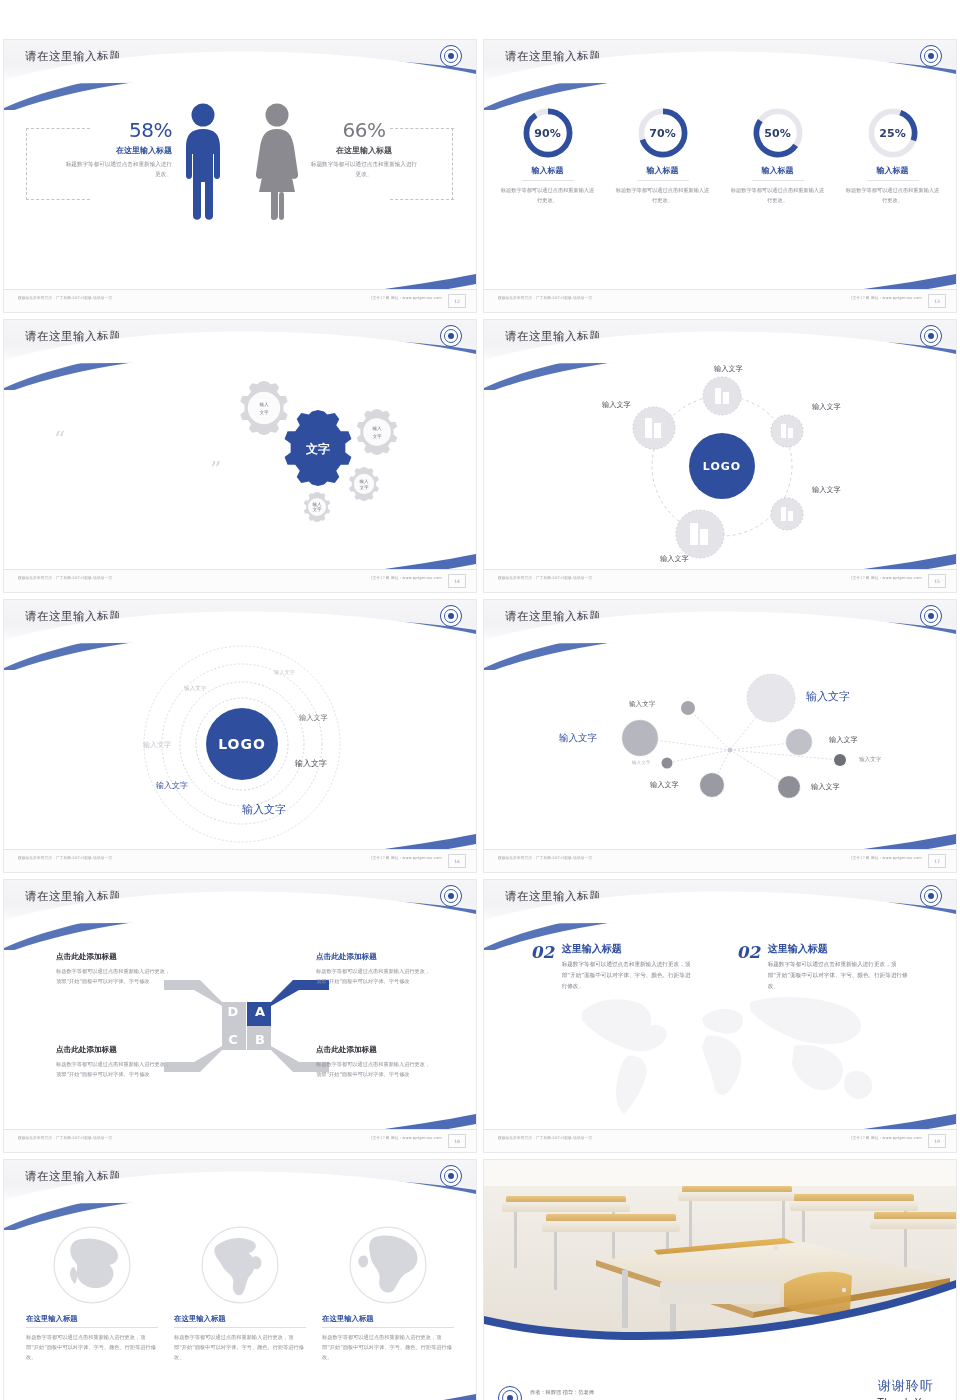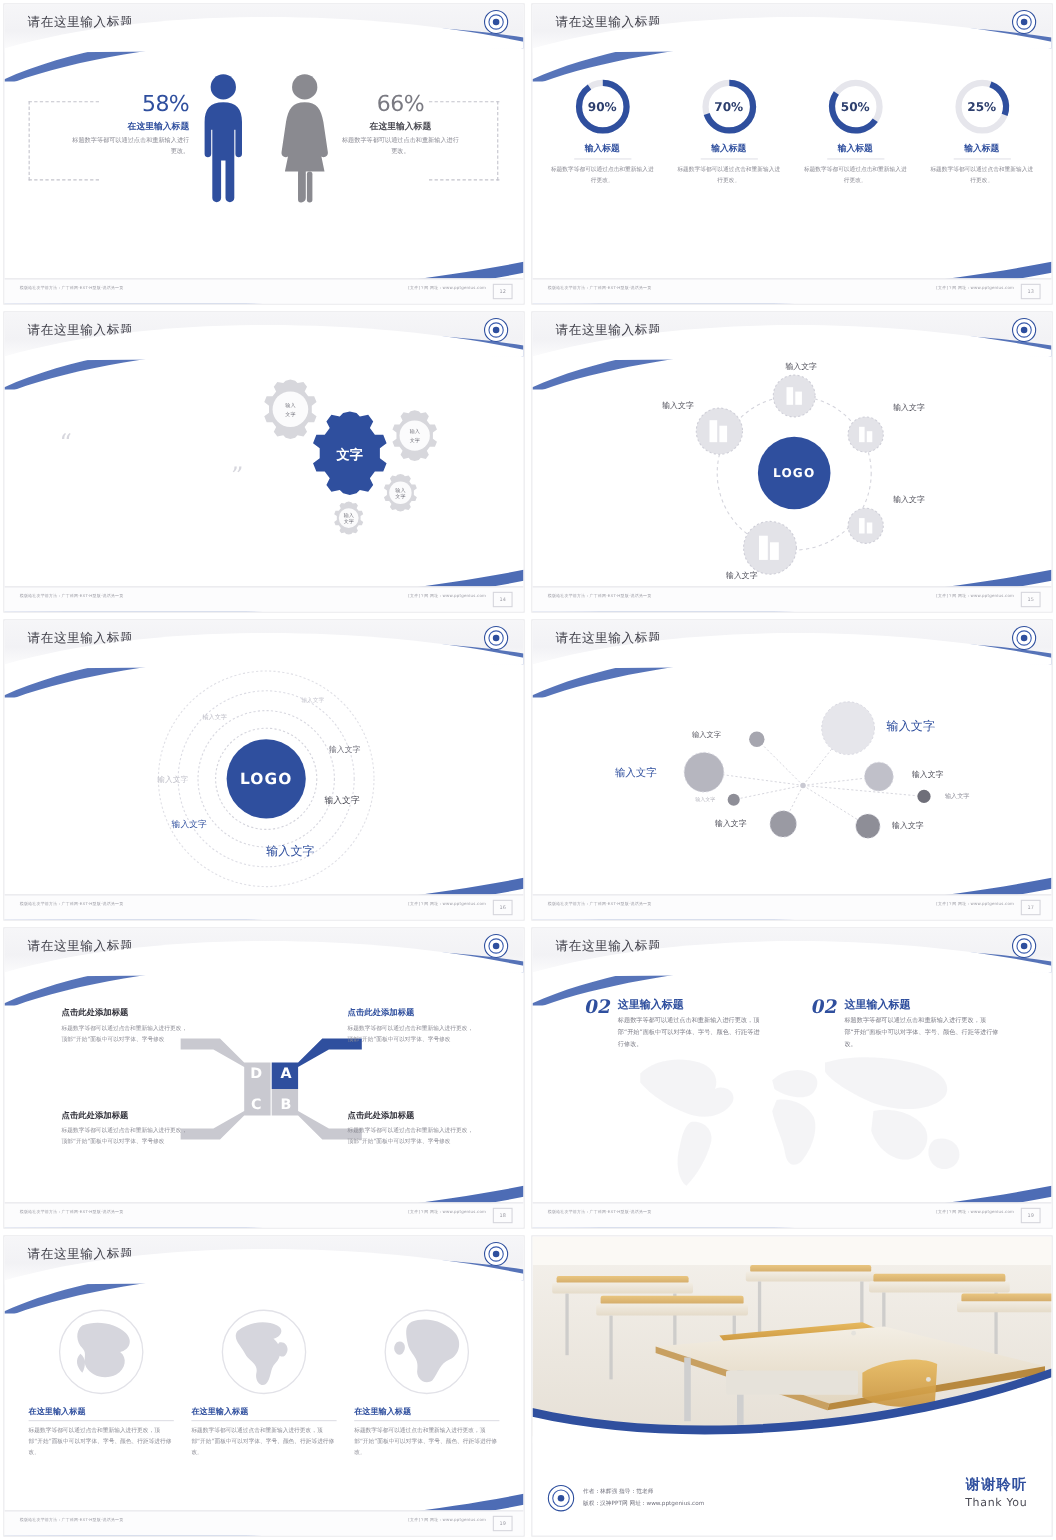--- a/index.html
+++ b/index.html
@@ -1,18 +1,18 @@
 <!DOCTYPE html>
 <html><head>
 <meta charset="utf-8">
 <style>
   html,body{margin:0;padding:0;background:#ffffff;}
   body{width:960px;height:1400px;font-family:"DejaVu Sans","Liberation Sans",sans-serif;}
   .grid{display:grid;grid-template-columns:repeat(2,480px);grid-template-rows:repeat(5,280px);width:960px;height:1400px;}
-  .cell{position:relative;width:480px;height:280px;box-sizing:border-box;padding:4px;}
+  .cell{position:relative;width:480px;height:280px;box-sizing:border-box;padding:4px;margin-top:36px;}
   .slide{position:relative;width:472px;height:272px;background:#ffffff;overflow:hidden;
          box-shadow:0 0 0 1px #e9e9ec;}
   
   .hdr{position:absolute;left:0;top:0;width:100%;height:40px;
        background:linear-gradient(180deg,#f6f6f8 0%,#f2f2f5 60%,#fbfbfc 100%);}
   .hdr-title{position:absolute;left:21px;top:9px;font-size:11.5px;color:#3c3c46;letter-spacing:.5px;}
   .seal{position:absolute;right:14px;top:5px;width:22px;height:22px;border-radius:50%;
         background:#ffffff;border:1.6px solid #2e4f9e;box-sizing:border-box;}
   .seal:before{content:"";position:absolute;left:3px;top:3px;right:3px;bottom:3px;border-radius:50%;border:1px solid #3a5cad;}
   .seal:after{content:"";position:absolute;left:7px;top:7px;right:7px;bottom:7px;border-radius:50%;background:#2e4f9e;}
@@ -54,21 +54,21 @@
   
   .num{font-size:17px;font-weight:bold;font-style:italic;color:#2f4f9e;font-family:"DejaVu Serif",serif;}
   .t2{font-size:10px;font-weight:bold;color:#2f4f9e;}
   .p2{font-size:5.6px;color:#7c7c86;line-height:2;margin-top:3px;}
   
   .g-t{font-size:7.4px;font-weight:bold;color:#2f4f9e;border-bottom:0;}
   .g-p{font-size:5.2px;color:#8c8c95;line-height:1.95;margin-top:4px;}
   
   .final{position:relative;width:472px;height:272px;background:#ffffff;overflow:hidden;box-shadow:0 0 0 1px #e9e9ec;}
   .photo{position:absolute;left:0;top:0;width:100%;height:182px;overflow:hidden;}
-  .ty-cn{font-size:13px;font-weight:bold;color:#2f4f9e;letter-spacing:1px;}
+  .ty-cn{font-size:13px;font-weight:normal;color:#2f4f9e;letter-spacing:1px;}
   .ty-en{font-size:10px;color:#4b4b55;letter-spacing:.6px;margin-top:2px;}
   .cred{font-size:5.2px;color:#6e6e7a;line-height:2.1;white-space:nowrap;}
 </style>
 </head>
 <body>
 
 <div class="grid">
 
   <div class="cell">
    <div class="slide">

